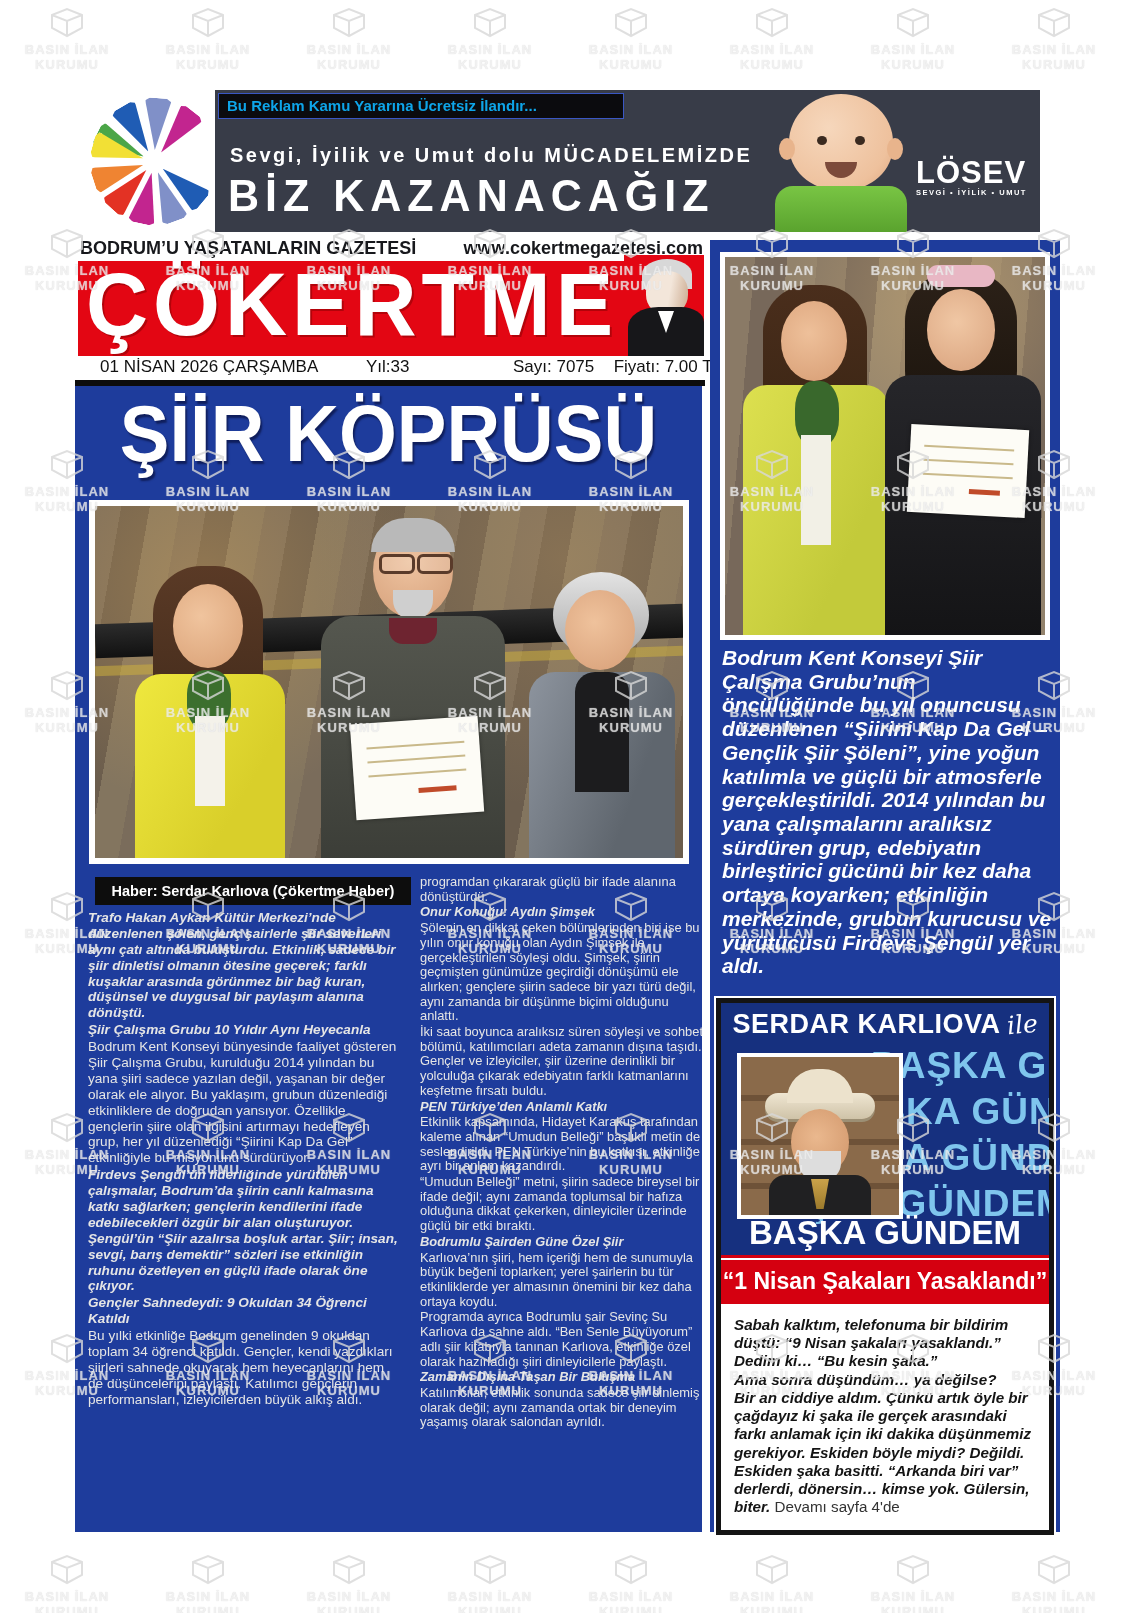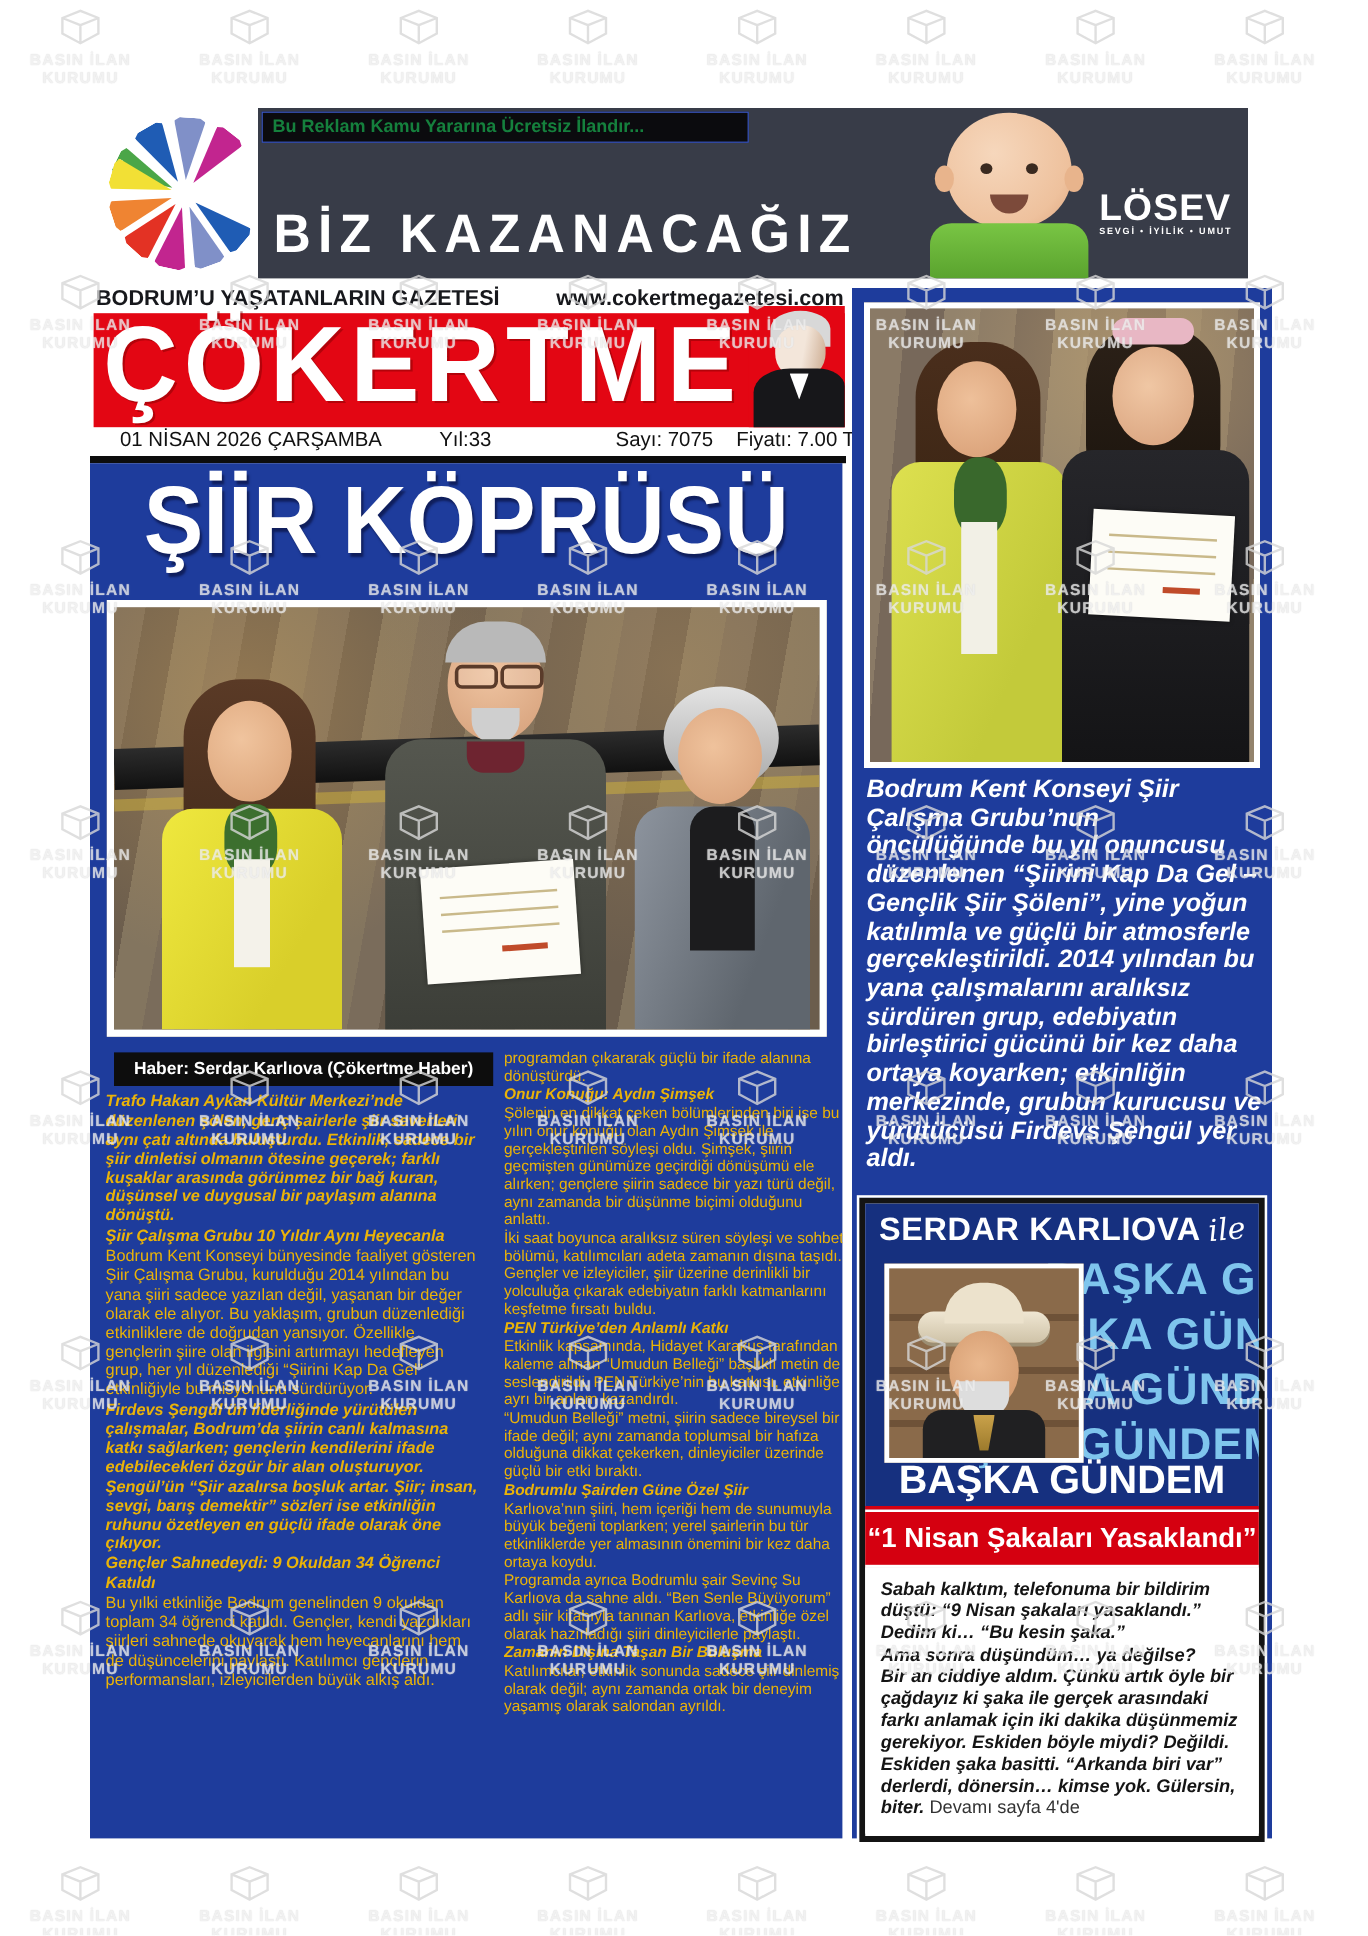--- a/index.html
+++ b/index.html
@@ -10,21 +10,21 @@
   
   #wm-layer{position:absolute;left:0;top:0;width:1140px;height:1613px;z-index:50;pointer-events:none;}
   .wm{position:absolute;width:118px;text-align:center;color:#e2e2e2;opacity:.8;}
   .wm svg{display:block;margin:0 auto 2px auto;}
   .wm .wl{display:block;font-size:13px;font-weight:bold;letter-spacing:1px;color:#eee;
           text-shadow:0 0 1px #cfcfcf;}
 
   
   .ad-dark{left:215px;top:90px;width:825px;height:142px;background:#383c48;}
   .ad-disclaimer{left:3px;top:3px;width:396px;height:24px;background:#0b0b0e;border:1px solid #3a57c4;
-    color:#15803d;font-weight:bold;font-size:15px;line-height:24px;padding-left:8px;white-space:nowrap;overflow:hidden;}
+    color:#0ea5e9;font-weight:bold;font-size:15px;line-height:24px;padding-left:8px;white-space:nowrap;overflow:hidden;}
   .ad-line1{left:15px;top:54px;color:#fff;font-weight:bold;font-size:20px;letter-spacing:2.5px;white-space:nowrap;}
   .ad-line2{left:13px;top:80px;color:#fff;font-weight:bold;font-size:43px;letter-spacing:6px;white-space:nowrap;transform:scaleY(1.05);transform-origin:left top;}
   .losev-box{right:6px;top:68px;width:118px;text-align:left;color:#fff;}
   .losev-name{font-size:31px;font-weight:bold;letter-spacing:1px;line-height:30px;}
   .losev-sub{font-size:7.5px;font-weight:bold;letter-spacing:1.5px;}
   
   .baby{left:536px;top:0;width:180px;height:142px;overflow:hidden;}
   .baby .head{position:absolute;left:38px;top:4px;width:104px;height:96px;border-radius:50% 50% 46% 46%;
      background:radial-gradient(circle at 38% 35%,#f6d7bc,#eec19d 70%,#dca57f);}
   .baby .ear{position:absolute;top:48px;width:16px;height:22px;border-radius:50%;background:#eab販;}
@@ -64,21 +64,21 @@
        radial-gradient(circle at 18% 22%,rgba(220,170,90,.35),transparent 40%),
        radial-gradient(circle at 80% 15%,rgba(200,160,100,.3),transparent 45%),
        repeating-linear-gradient(100deg,#7a6c5b 0 26px,#6b5d4d 26px 54px,#83755f 54px 84px),
        #6e6256;}
   .beam{position:absolute;left:0;top:108px;width:100%;height:34px;background:linear-gradient(#2c2c2c,#111);transform:rotate(-2deg);}
   .beam2{position:absolute;left:0;top:150px;width:100%;height:10px;background:rgba(210,180,60,.5);transform:rotate(-2deg);}
   .person{position:absolute;}
   .head{position:absolute;border-radius:50%;}
   .caption-bar{position:absolute;left:20px;top:491px;width:316px;height:28px;background:#0d0d0d;color:#fff;
      font-size:14.5px;font-weight:bold;text-align:center;line-height:28px;white-space:nowrap;}
-  .col{position:absolute;color:#eab308;}
+  .col{position:absolute;color:#e5e5e5;}
   .col1{left:13px;top:524px;width:312px;font-size:13.6px;line-height:1.17;}
   .col2{left:345px;top:489px;width:284px;font-size:12.9px;line-height:1.14;height:625px;overflow:hidden;}
   .para{margin:0 0 1px 0;}
   .para.lead,.para.sub{font-weight:bold;font-style:italic;}
 
   
   .right-panel{left:710px;top:240px;width:350px;height:1292px;background:#1e3c9c;}
   .photo-right{position:absolute;left:10px;top:12px;width:320px;height:378px;border:5px solid #fff;overflow:hidden;
      background:
        radial-gradient(circle at 70% 12%,rgba(230,190,120,.35),transparent 40%),
@@ -118,20 +118,21 @@
       <div class="petal" style="background: rgb(194, 37, 143); transform: rotate(38deg);"></div>
       <div class="petal" style="background: rgb(31, 92, 180); transform: rotate(130deg);"></div>
       <div class="petal" style="background: rgb(128, 144, 200); transform: rotate(160deg);"></div>
       <div class="petal" style="background: rgb(194, 37, 143); transform: rotate(192deg);"></div>
       <div class="petal" style="background: rgb(227, 50, 36); transform: rotate(222deg);"></div>
       <div class="petal" style="background: rgb(239, 132, 50); transform: rotate(252deg);"></div>
       <div class="petal" style="background: rgb(242, 224, 53); transform: rotate(286deg);"></div>
     </div>
   <div class="abs ad-dark">
     <div class="abs ad-disclaimer">Bu Reklam Kamu Yararına Ücretsiz İlandır...</div>
+    <div class="abs ad-line1">Sevgi, İyilik ve Umut dolu MÜCADELEMİZDE</div>
     <div class="abs ad-line2">BİZ KAZANACAĞIZ</div>
     <div class="abs baby">
       <div class="head"></div>
       <div class="ear earl"></div>
         <div class="ear earr"></div>
       <div class="eye" style="left:66px;"></div>
         <div class="eye" style="left:104px;"></div>
       <div class="smile"></div>
       <div class="shirt"></div>
     </div>

